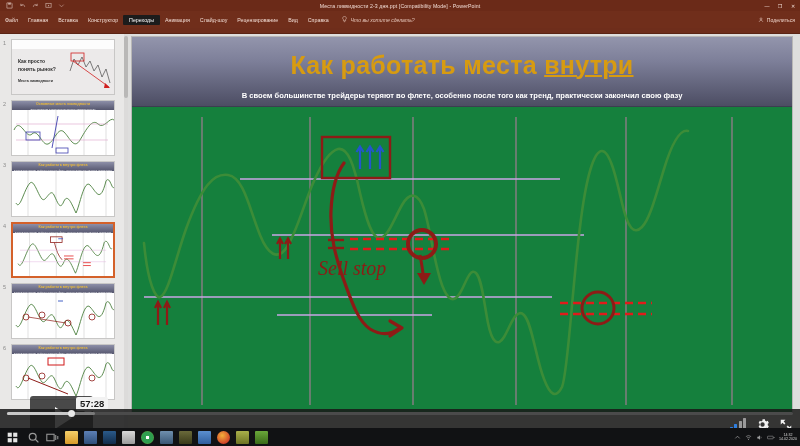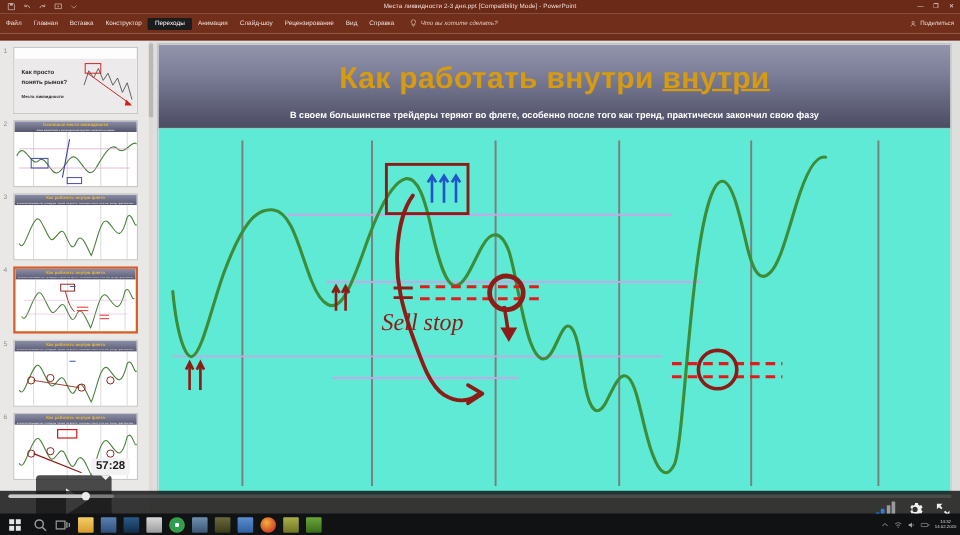--- a/index.html
+++ b/index.html
@@ -51,29 +51,29 @@
   .sb-thumb { position:absolute; right:0; top:2px; width:4px; height:62px; background:#b9b8b7; border-radius:2px; }
 
   
   .slide-wrap { flex:1; position:relative; background:#dededd; padding:2px 4px 2px 3px; }
   .slide { position:relative; width:662px; height:379px; background:#ffffff; border:1px solid #b8b7b6; overflow:hidden; }
   .slide-hdr { position:relative; height:70px; background:linear-gradient(180deg,#9395ac 0%, #7d7f99 35%, #4c4d63 100%); border-bottom:1px solid #3c3d50; }
   .slide-title { position:absolute; left:0; right:0; top:14px; text-align:center; font-size:25px; font-weight:bold; color:#d79b11; font-family:"Liberation Sans", sans-serif; letter-spacing:.3px; }
   .slide-title u { text-decoration:underline; text-decoration-thickness:2px; text-underline-offset:1px; }
   .slide-sub { position:absolute; left:10px; right:10px; bottom:6px; text-align:center; font-size:7.6px; font-weight:bold; color:#ffffff; white-space:nowrap; }
 
-  .chart { position:absolute; left:0; top:70px; right:0; bottom:0; background:#5eead4; }
+  .chart { position:absolute; left:0; top:70px; right:0; bottom:0; background:#15803d; }
   .chart svg { display:block; }
 
   
   .video-ui { position:absolute; left:0; top:0; width:800px; height:446px; pointer-events:none; }
   .play-btn { position:absolute; left:30px; top:396px; width:63px; height:43px; background:rgba(28,28,28,.78); border-radius:3px; display:flex; align-items:center; justify-content:center; }
   .play-tri { width:0; height:0; border-left:17px solid #ffffff; border-top:11px solid transparent; border-bottom:11px solid transparent; margin-left:4px; }
 
-  .time-bubble { position:absolute; left:76px; top:382px; background:#f2f2f2; border-radius:2px; padding:1px 4px 2px; font-size:9.5px; color:#1b1b1b; font-weight:bold; font-family:"Liberation Sans", sans-serif; }
+  .time-bubble { position:absolute; left:76px; top:397px; background:#f2f2f2; border-radius:2px; padding:1px 4px 2px; font-size:9.5px; color:#1b1b1b; font-weight:bold; font-family:"Liberation Sans", sans-serif; }
   .time-bubble:after { content:""; position:absolute; left:8px; bottom:-4px; border-left:4px solid transparent; border-right:4px solid transparent; border-top:4px solid #f2f2f2; }
 
   .ctrlbar { position:absolute; left:0; top:409px; width:800px; height:30px; background:rgba(24,24,24,.86); }
   .prog-track { position:absolute; left:7px; top:3px; width:786px; height:3px; background:#4b4b4b; border-radius:2px; }
   .prog-buf { position:absolute; left:0; top:0; height:3px; width:88px; background:#7a7a7a; border-radius:2px; }
   .prog-fill { position:absolute; left:0; top:0; height:3px; width:64px; background:#c9c9c9; border-radius:2px; }
   .prog-knob { position:absolute; left:61px; top:-2px; width:7px; height:7px; background:#e9e9e9; border-radius:50%; }
 
   .ctrl-right { position:absolute; right:7px; top:8px; display:flex; align-items:flex-end; gap:9px; }
   .bars { display:flex; align-items:flex-end; gap:1.5px; height:13px; }
@@ -289,21 +289,21 @@
 
         <div class="sb-scroll">
           <div class="sb-thumb"></div>
         </div>
       </div>
 
       <div class="slide-wrap">
         <div class="slide">
 
           <div class="slide-hdr">
-            <div class="slide-title"><span>Как работать внутри </span><u>внутри</u></div>
+            <div class="slide-title"><span>Как работать места </span><u>внутри</u></div>
             <div class="slide-sub">В своем большинстве трейдеры теряют во флете, особенно после того как тренд, практически закончил свою фазу</div>
           </div>
 
           <div class="chart">
             <svg width="662" height="308" viewBox="0 0 662 308">
 
               <g stroke="#7d7d7d" stroke-width="1.6">
                 <line x1="70" y1="10" x2="70" y2="298"></line>
                 <line x1="178" y1="10" x2="178" y2="298"></line>
                 <line x1="281" y1="10" x2="281" y2="298"></line>

